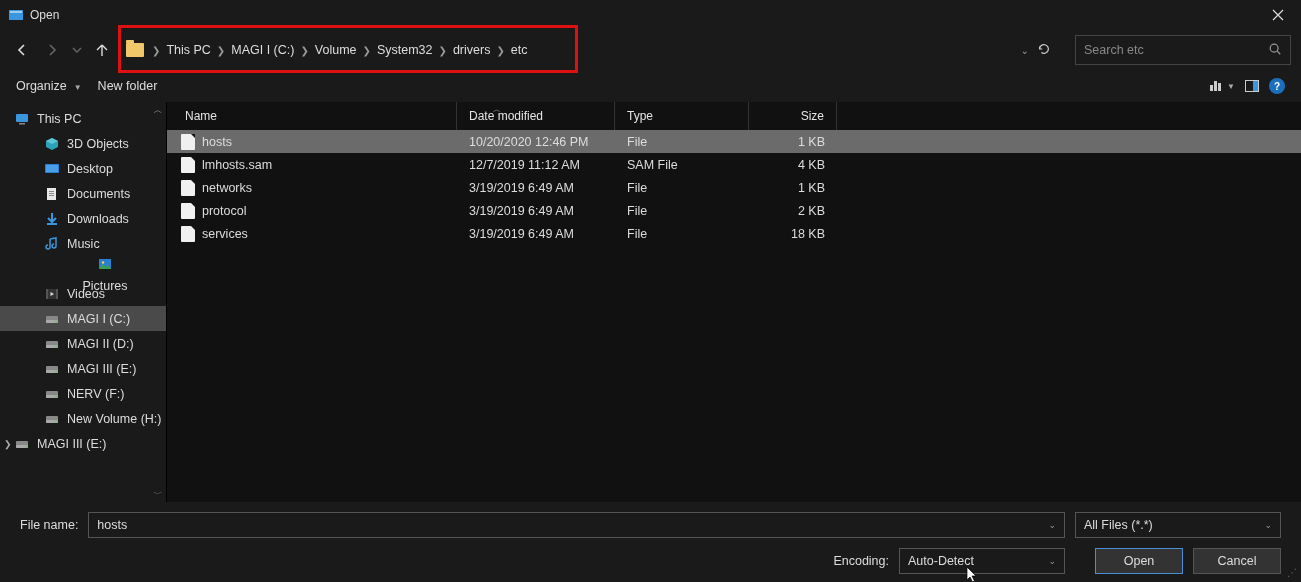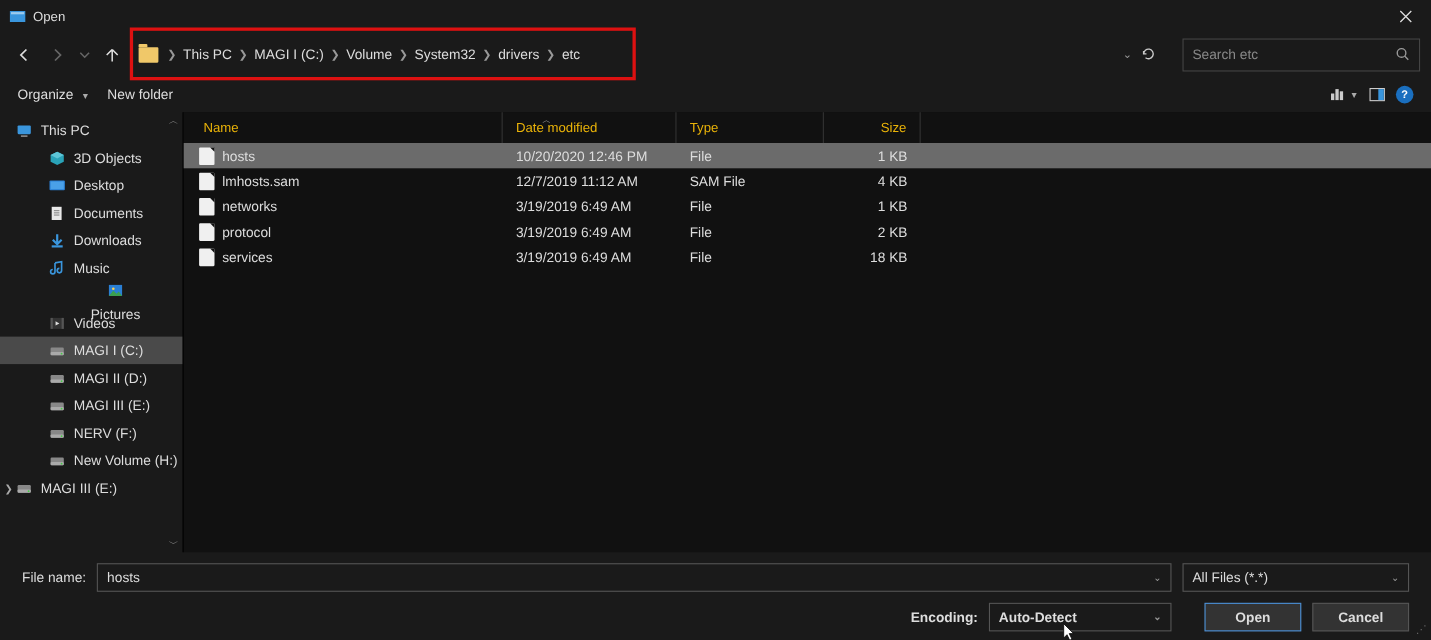--- a/index.html
+++ b/index.html
@@ -46,21 +46,21 @@
 .tree-item.selected { background: #4a4a4a; }
 .tree-expand { position: absolute; left: 4px; width: 10px; color: #aaa; font-size: 9px; }
 .scroll-arrow { position: absolute; right: 2px; width: 12px; height: 12px; display: flex; align-items: center; justify-content: center; color: #999; font-size: 9px; }
 .scroll-arrow.up { top: 2px; }
 .scroll-arrow.down { bottom: 2px; }
 
 .ico { width: 16px; height: 16px; display: inline-flex; align-items: center; justify-content: center; flex-shrink: 0; }
 .ico svg { width: 16px; height: 16px; }
 
 .filelist { flex: 1; background: #111; border-left: 1px solid #000; }
-.columns { height: 28px; display: flex; align-items: flex-start; background: #111; color: #eab308; font-size: 12px; }
+.columns { height: 28px; display: flex; align-items: flex-start; background: #111; color: #e5e5e5; font-size: 12px; }
 .col { padding: 0 12px; border-right: 1px solid #333; height: 100%; display: flex; align-items: center; }
 .col.name { width: 290px; padding-left: 18px; }
 .col.date { width: 158px; }
 .col.type { width: 134px; }
 .col.size { width: 88px; justify-content: flex-end; border-right: 1px solid #333; }
 .sort-arrow { position: absolute; left: 326px; top: 2px; color: #999; font-size: 8px; }
 
 .row { height: 23px; display: flex; align-items: center; color: #ddd; font-size: 12.5px; }
 .row.selected { background: #6b6b6b; }
 .cell { padding: 0 12px; }
@@ -394,21 +394,21 @@
     <span class="footer-label">File name:</span>
     <div class="select-box filename-input" style="width:854px;">
       <input class="filename" value="hosts" style="">
       <span style="font-size:9px;color:#999;">⌄</span>
     </div>
     <div class="select-box filter-box">
       <span>All Files  (*.*)</span>
       <span style="font-size:9px;color:#999;">⌄</span>
     </div>
   </div>
-  <div class="footer-row" style="margin-bottom:16px; position:relative;font-weight:bold;">
+  <div class="footer-row" style="margin-bottom:16px; position:relative;">
     <span class="footer-label">Encoding:</span>
     <div class="select-box encoding-box">
       <span>Auto-Detect</span>
       <span style="font-size:9px;color:#999;">⌄</span>
     </div>
     <div style="width:10px"></div>
     <div class="btn default">Open</div>
     <div class="btn">Cancel</div>
     <span class="cursor" style="left:946px; top:18px;">
       <svg viewBox="0 0 14 18">

